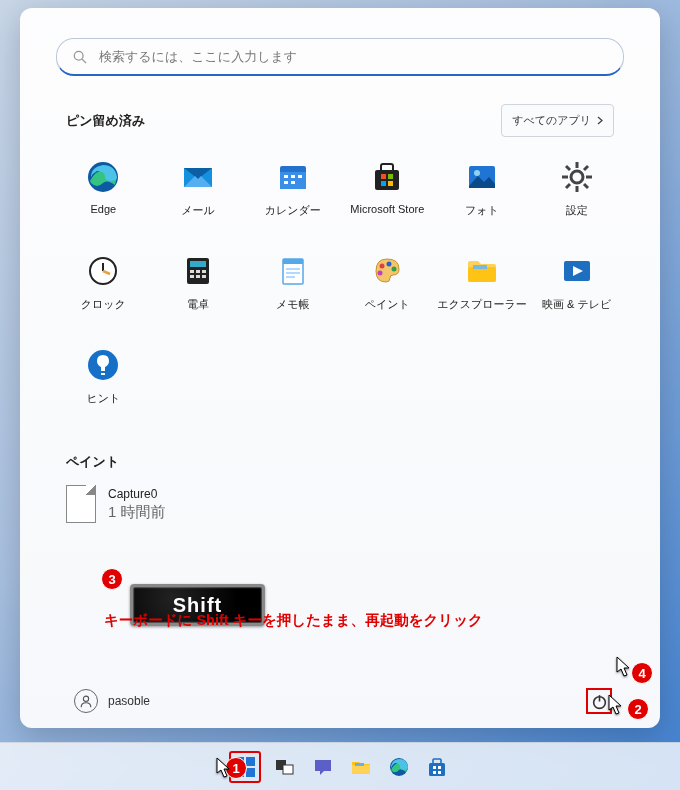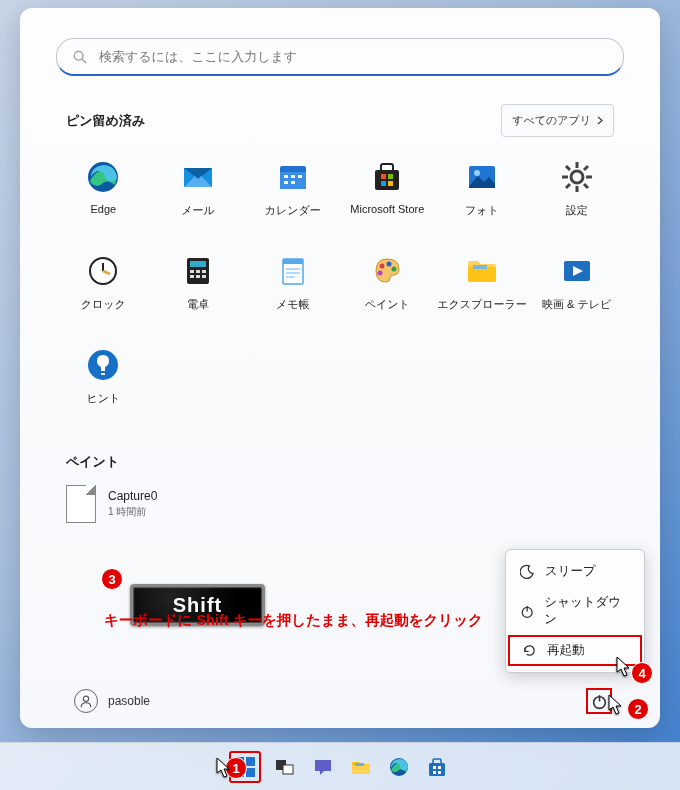--- a/index.html
+++ b/index.html
@@ -30,21 +30,21 @@
 .section-head h3 { font-size:13px; font-weight:600; color:#222; }
 .all-apps-btn { font-size:11px; padding:8px 10px; border:1px solid #d0d4dc; border-radius:4px; background:#fafbfc; color:#333; display:flex; align-items:center; gap:6px; }
 .pinned-grid { display:grid; grid-template-columns: repeat(6, 1fr); gap: 8px 0; margin-top: 14px; }
 .app-tile { display:flex; flex-direction:column; align-items:center; justify-content:flex-start; height:86px; border-radius:4px; cursor:pointer; }
 .app-icon { width:36px; height:36px; margin-top:8px; display:flex; align-items:center; justify-content:center; }
 .app-label { font-size:11px; color:#222; margin-top:8px; text-align:center; }
 .reco-item { display:flex; align-items:center; gap:12px; margin-top:14px; margin-left:10px; }
 .doc-icon { width:30px; height:38px; border:1px solid #888; position:relative; background:#fff; }
 .doc-icon::after { content:""; position:absolute; right:-1px; top:-1px; width:10px; height:10px; background:linear-gradient(135deg,#fff 49%,#888 50%);}
 .reco-text .t1 { font-size:12px; color:#222; }
-.reco-text .t2 { font-size:10px; color:#666; margin-top:2px;}
+.reco-text .t2 { font-size:15px; color:#666; margin-top:2px;}
 .shift-key {
   position:absolute; left:130px; top:584px;
   width:135px; height:42px;
   background: radial-gradient(circle at 30% 30%, #222 0%, #000 70%);
   border: 3px solid #888; border-radius:4px;
   box-shadow: inset 0 0 2px #fff, 0 1px 3px rgba(0,0,0,.4);
   color:#fff; font-size:20px; font-weight:bold;
   font-family: "Segoe UI", sans-serif; letter-spacing:1px;
   display:flex; align-items:center; justify-content:center;
 }
@@ -275,42 +275,20 @@
     <h3>ペイント</h3>
   </div>
   <div class="reco-item">
     <div class="doc-icon"></div>
     <div class="reco-text">
       <div class="t1">Capture0</div>
       <div class="t2">1 時間前</div>
     </div>
   </div>
 
-  <div class="power-menu">
-    <div class="pm-item">
-      <svg width="15" height="15" viewBox="0 0 16 16">
-          <path d="M10 2 A7 7 0 1 0 14 10 A5 5 0 0 1 10 2Z" fill="none" stroke="#333" stroke-width="1.4"></path>
-        </svg>
-      <span>スリープ</span>
-    </div>
-    <div class="pm-item">
-      <svg width="15" height="15" viewBox="0 0 16 16">
-          <circle cx="8" cy="9" r="5.5" fill="none" stroke="#333" stroke-width="1.4"></circle>
-          <line x1="8" y1="2" x2="8" y2="8" stroke="#333" stroke-width="1.4"></line>
-        </svg>
-      <span>シャットダウン</span>
-    </div>
-    <div class="pm-item hl">
-      <svg width="15" height="15" viewBox="0 0 16 16">
-          <path d="M3 8 A5 5 0 1 1 5 12" fill="none" stroke="#333" stroke-width="1.4"></path>
-          <path d="M3 5 L3 9 L7 9" fill="none" stroke="#333" stroke-width="1.4"></path>
-        </svg>
-      <span>再起動</span>
-    </div>
-  </div>
 
   <div class="footer">
     <div class="user">
       <div class="user-icon">
         <svg width="14" height="14" viewBox="0 0 16 16">
             <circle cx="8" cy="5.5" r="3" fill="none" stroke="#555" stroke-width="1.3"></circle>
             <path d="M2.5 15 Q2.5 10 8 10 Q13.5 10 13.5 15" fill="none" stroke="#555" stroke-width="1.3"></path>
           </svg>
       </div>
       <span>pasoble</span>

